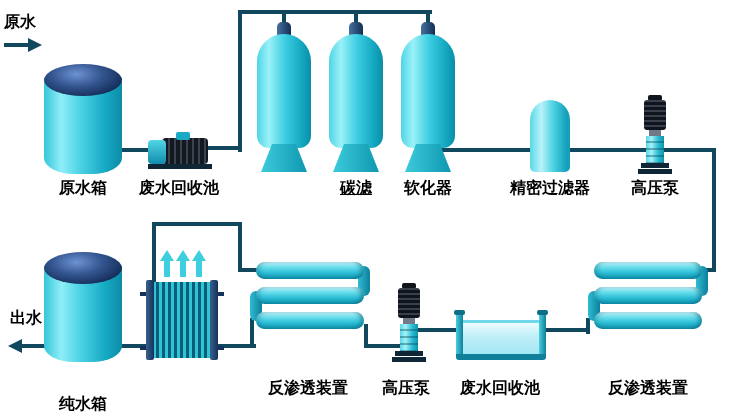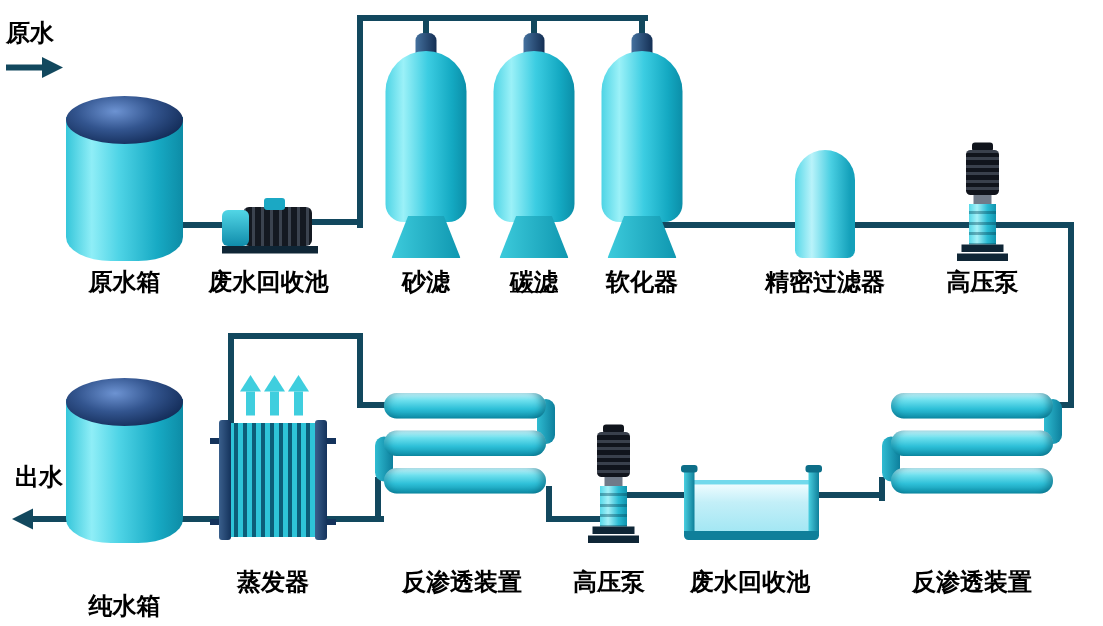--- a/index.html
+++ b/index.html
@@ -225,26 +225,24 @@
     <div class="tube" style="top:0;"></div>
     <div class="tube" style="top:25px;"></div>
     <div class="tube" style="top:50px;"></div>
   </div>
 
   <div class="lbl flow" style="left:4px;top:12px;">原水</div>
   <div class="lbl flow" style="left:10px;top:308px;">出水</div>
 
   <div class="lbl" style="left:43px;top:178px;width:80px;">原水箱</div>
   <div class="lbl" style="left:137px;top:178px;width:84px;">废水回收池</div>
-  <div class="lbl" style="left:254px;top:178px;width:60px;">砂滤</div>
   <div class="lbl" style="left:326px;top:178px;width:60px;text-decoration:underline;">碳滤</div>
   <div class="lbl" style="left:388px;top:178px;width:80px;">软化器</div>
   <div class="lbl" style="left:500px;top:178px;width:100px;">精密过滤器</div>
   <div class="lbl" style="left:615px;top:178px;width:80px;">高压泵</div>
 
   <div class="lbl" style="left:43px;top:378px;width:80px;margin-top:16px;">纯水箱</div>
-  <div class="lbl" style="left:142px;top:378px;width:80px;">蒸发器</div>
   <div class="lbl" style="left:268px;top:378px;width:80px;">反渗透装置</div>
   <div class="lbl" style="left:366px;top:378px;width:80px;">高压泵</div>
   <div class="lbl" style="left:460px;top:378px;width:80px;text-align:center;">废水回收池</div>
   <div class="lbl" style="left:608px;top:378px;width:80px;">反渗透装置</div>
 
 </div>
 
 </body></html>

